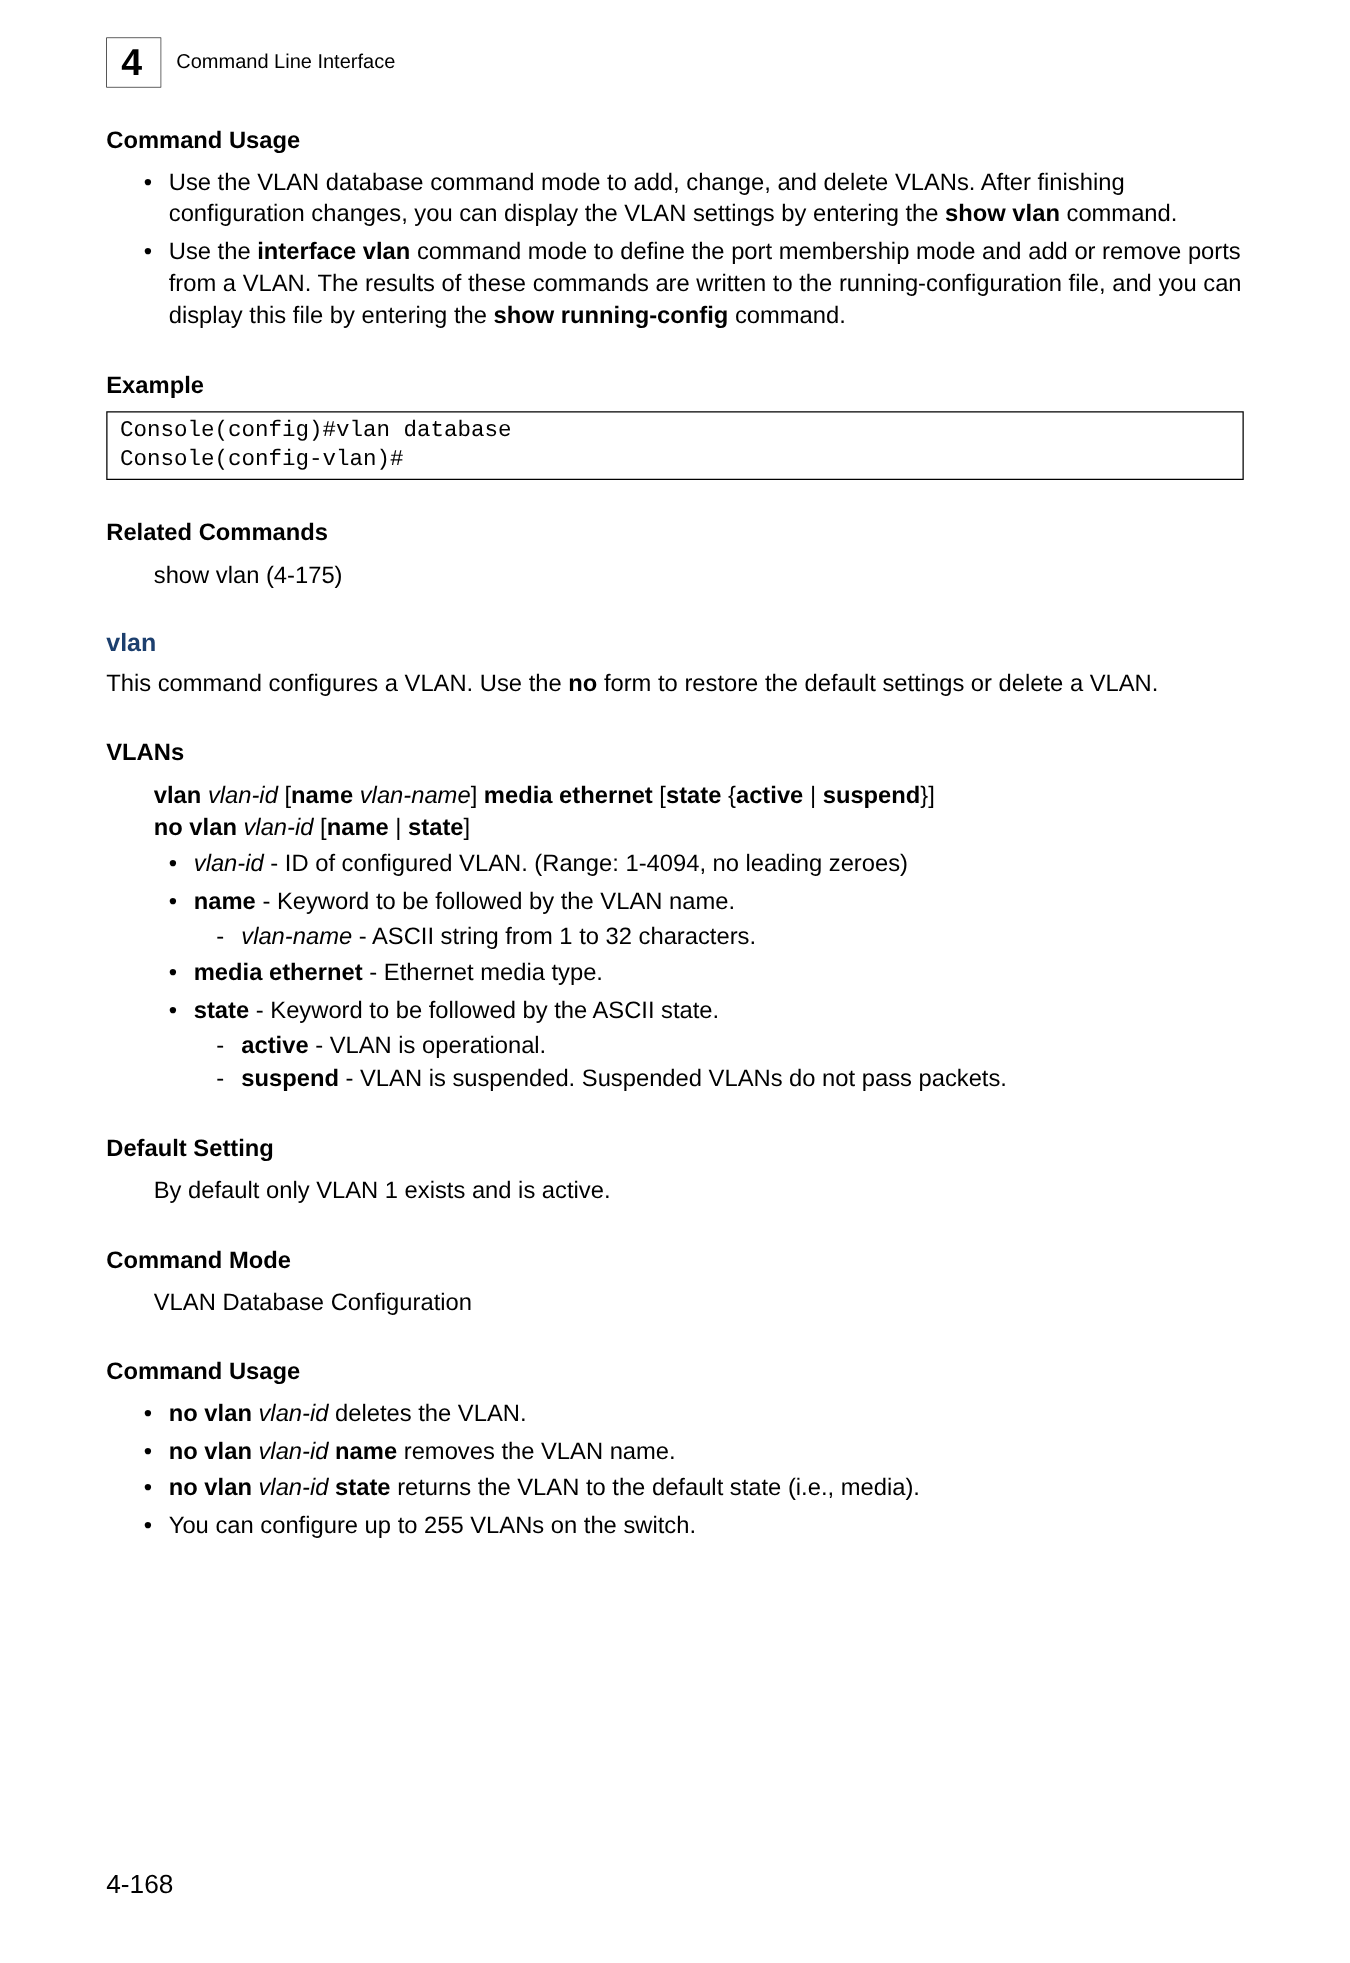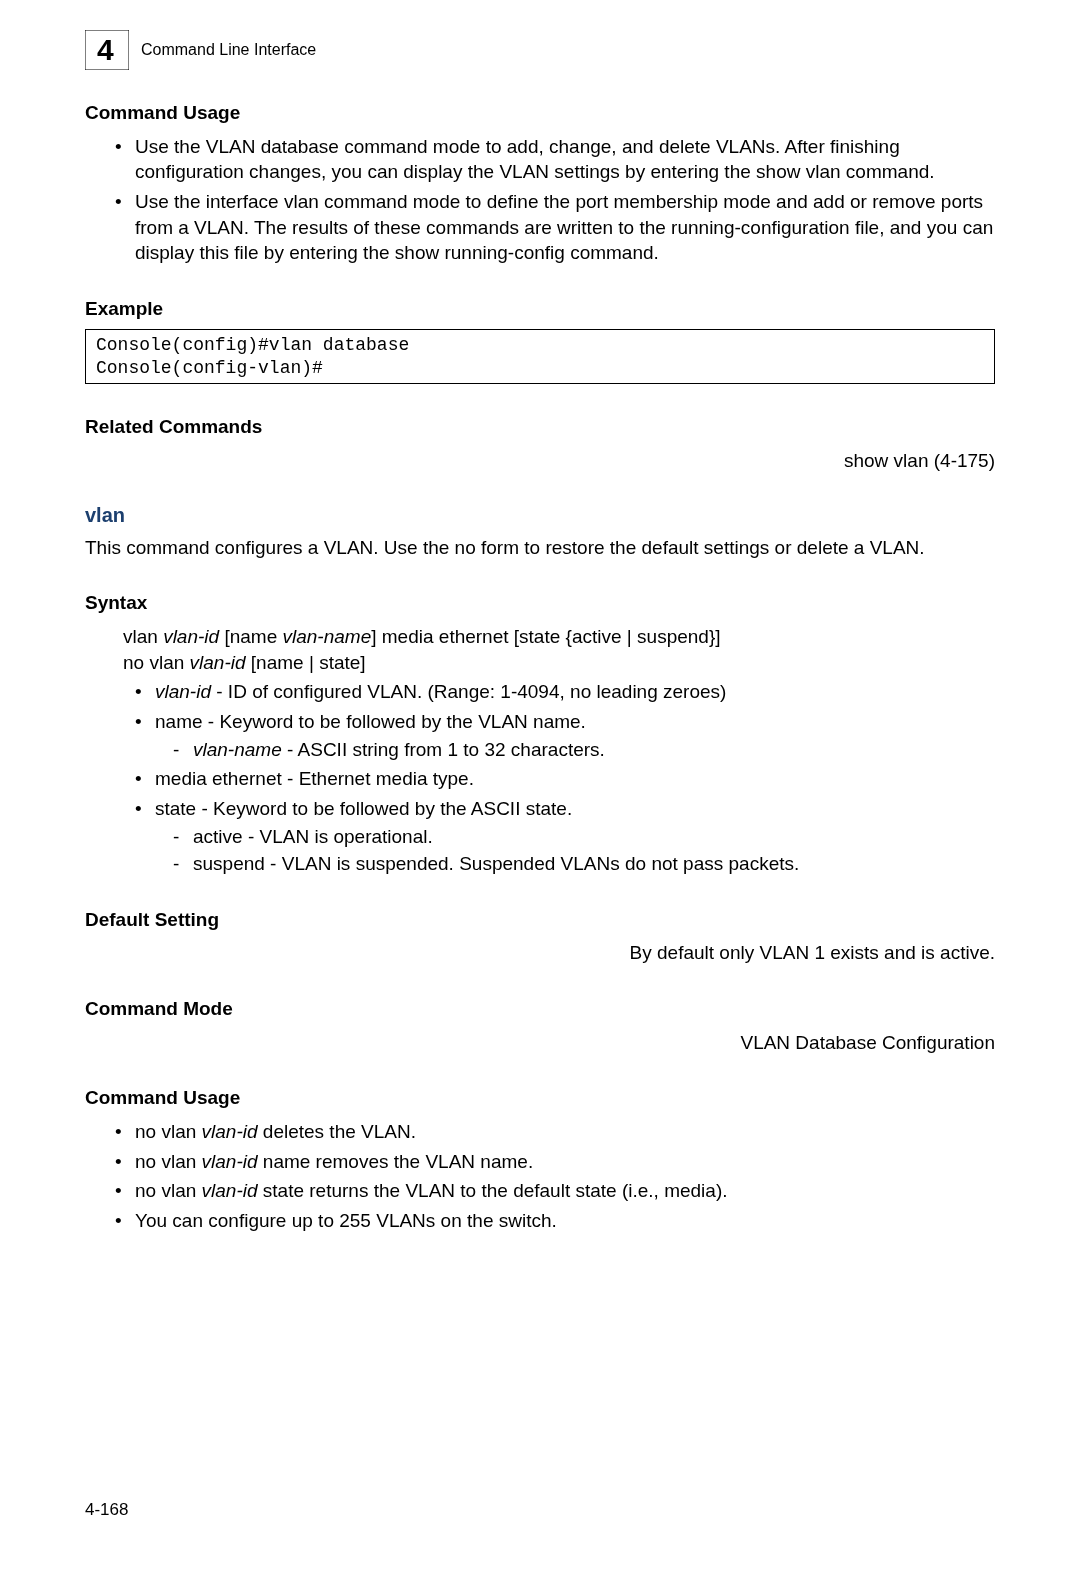--- a/index.html
+++ b/index.html
@@ -78,29 +78,28 @@
     padding: 4px 10px;
     font-family: "Courier New", monospace;
     font-size: 18px;
     white-space: pre;
     margin: 6px 0 14px 0;
     line-height: 1.25;
   }
   .indent {
     padding-left: 38px;
     margin: 4px 0 10px 0;
-    text-align: right;
   }
   .footer {
     position: absolute;
     left: 85px;
     bottom: 50px;
-    font-size: 17px;
+    font-size: 21px;
   }
-  b { font-weight: normal; }
+  b { font-weight: bold; }
   i { font-style: italic; }
   .syn { padding-left: 38px; margin-bottom:0;}
 </style>
 </head>
 <body>
 
 <div class="page">
 
   <div class="header-row">
     <div class="chapter-badge">
@@ -127,21 +126,21 @@
 Console(config-vlan)#</div>
 
   <div class="section-head">Related Commands</div>
   <div class="indent">show vlan (4-175)</div>
 
   <div class="command-title">vlan</div>
   <div>
     <span>This command configures a VLAN. Use the </span><b>no</b><span> form to restore the default settings or delete a VLAN.</span>
   </div>
 
-  <div class="section-head">Syntax</div>
+  <div class="section-head">VLANs</div>
   <div class="syn">
     <div>
       <b>vlan </b><i>vlan-id</i><span> [</span><b>name </b><i>vlan-name</i><span>] </span><b>media ethernet</b><span> [</span><b>state</b><span> {</span><b>active</b><span> | </span><b>suspend</b><span>}]</span>
     </div>
     <div>
       <b>no vlan </b><i>vlan-id</i><span> [</span><b>name</b><span> | </span><b>state</b><span>]</span>
     </div>
   </div>
 
   <ul class="bullets" style="padding-left:70px;">

